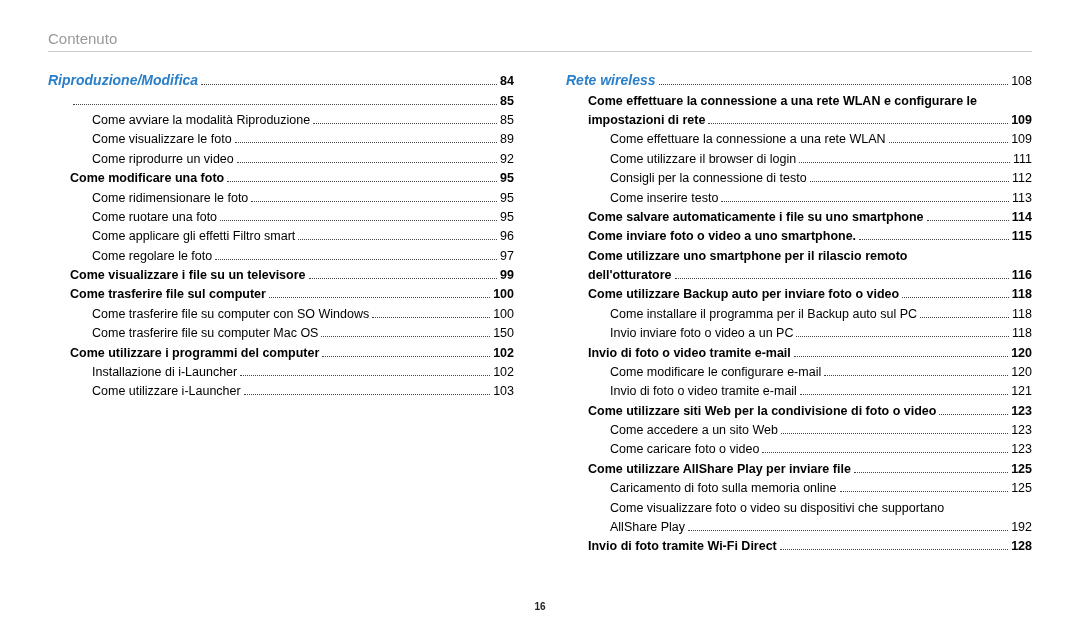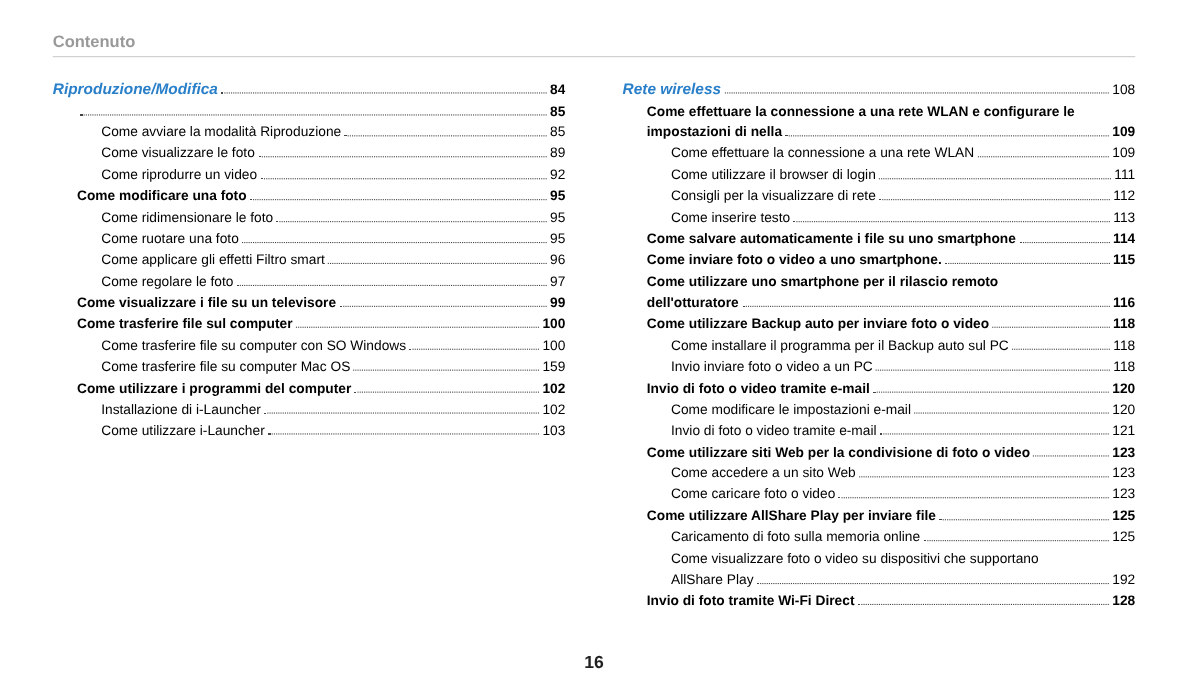--- a/index.html
+++ b/index.html
@@ -7,21 +7,21 @@
       font-family: Arial, sans-serif;
       background: #fff;
       width: 1080px;
       height: 630px;
       padding: 30px 48px 20px 48px;
       position: relative;
     }
     .header-title {
       color: #999;
       font-size: 15px;
-      font-weight: 700;
+      font-weight: 400;
       margin-bottom: 4px;
     }
     .header-rule {
       border: none;
       border-top: 1px solid #ccc;
       margin-bottom: 18px;
     }
     .columns {
       display: flex;
       gap: 52px;
@@ -57,21 +57,21 @@
     }
     .bold .label, .bold .page { font-weight: bold; }
     .lvl0 { padding-left: 0; }
     .lvl1 { padding-left: 22px; }
     .lvl2 { padding-left: 44px; }
     .page-num {
       position: absolute;
       bottom: 18px;
       left: 0; right: 0;
       text-align: center;
-      font-size: 16px;
+      font-size: 10px;
       font-weight: bold;
       color: #222;
     }
   </style>
 </head>
 <body>
 
 <div class="header-title">Contenuto</div>
 <hr class="header-rule">
 
@@ -137,21 +137,21 @@
         <span class="page"> 100</span>
       </div>
       <div class="toc-row lvl2">
         <span class="label">Come trasferire file su computer con SO Windows </span>
         <span class="leader"></span>
         <span class="page"> 100</span>
       </div>
       <div class="toc-row lvl2">
         <span class="label">Come trasferire file su computer Mac OS </span>
         <span class="leader"></span>
-        <span class="page"> 159</span>
+        <span class="page"> 150</span>
       </div>
       <div class="toc-row lvl1 bold">
         <span class="label">Come utilizzare i programmi del computer </span>
         <span class="leader"></span>
         <span class="page"> 102</span>
       </div>
       <div class="toc-row lvl2">
         <span class="label">Installazione di i-Launcher </span>
         <span class="leader"></span>
         <span class="page"> 102</span>
@@ -165,36 +165,36 @@
   <div class="col" id="col-right">
       <div class="toc-row bold lvl0">
         <span class="label section-title">Rete wireless</span>
         <span class="leader"></span>
         <span class="page" style="font-weight: normal;">108</span>
       </div>
       <div class="toc-row lvl1 bold">
         <span class="label">Come effettuare la connessione a una rete WLAN e configurare le </span>
       </div>
       <div class="toc-row lvl1 bold">
-        <span class="label">impostazioni di nella </span>
+        <span class="label">impostazioni di rete </span>
         <span class="leader"></span>
         <span class="page"> 109</span>
       </div>
       <div class="toc-row lvl2">
         <span class="label">Come effettuare la connessione a una rete WLAN </span>
         <span class="leader"></span>
         <span class="page"> 109</span>
       </div>
       <div class="toc-row lvl2">
         <span class="label">Come utilizzare il browser di login </span>
         <span class="leader"></span>
         <span class="page"> 111</span>
       </div>
       <div class="toc-row lvl2">
-        <span class="label">Consigli per la visualizzare di rete </span>
+        <span class="label">Consigli per la connessione di testo </span>
         <span class="leader"></span>
         <span class="page"> 112</span>
       </div>
       <div class="toc-row lvl2">
         <span class="label">Come inserire testo </span>
         <span class="leader"></span>
         <span class="page"> 113</span>
       </div>
       <div class="toc-row lvl1 bold">
         <span class="label">Come salvare automaticamente i file su uno smartphone </span>
@@ -228,21 +228,21 @@
         <span class="label">Invio inviare foto o video a un PC </span>
         <span class="leader"></span>
         <span class="page"> 118</span>
       </div>
       <div class="toc-row lvl1 bold">
         <span class="label">Invio di foto o video tramite e-mail </span>
         <span class="leader"></span>
         <span class="page"> 120</span>
       </div>
       <div class="toc-row lvl2">
-        <span class="label">Come modificare le impostazioni e-mail </span>
+        <span class="label">Come modificare le configurare e-mail </span>
         <span class="leader"></span>
         <span class="page"> 120</span>
       </div>
       <div class="toc-row lvl2">
         <span class="label">Invio di foto o video tramite e-mail </span>
         <span class="leader"></span>
         <span class="page"> 121</span>
       </div>
       <div class="toc-row lvl1 bold">
         <span class="label">Come utilizzare siti Web per la condivisione di foto o video </span>

